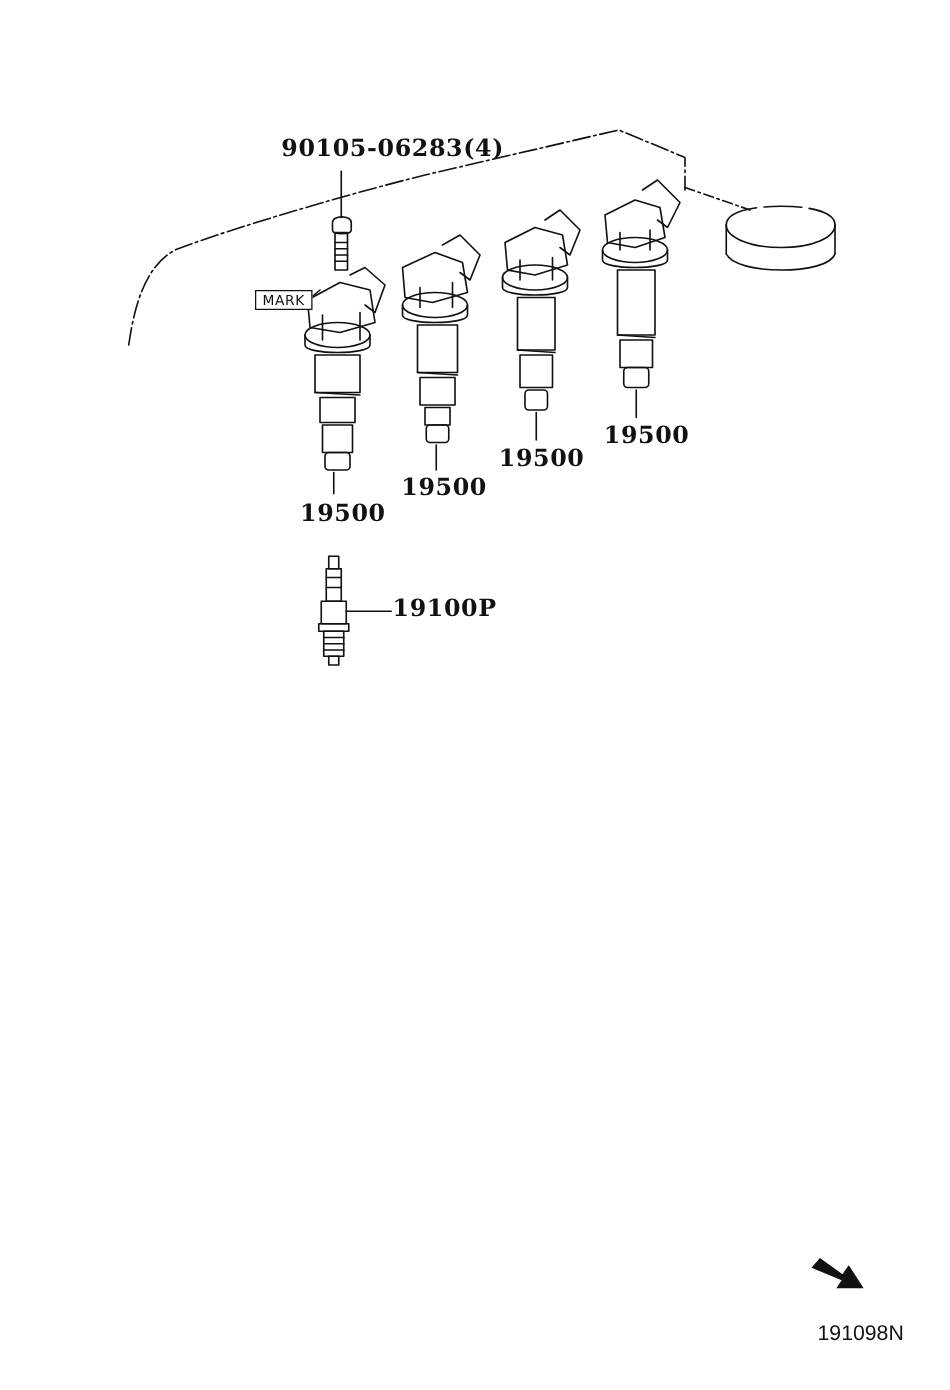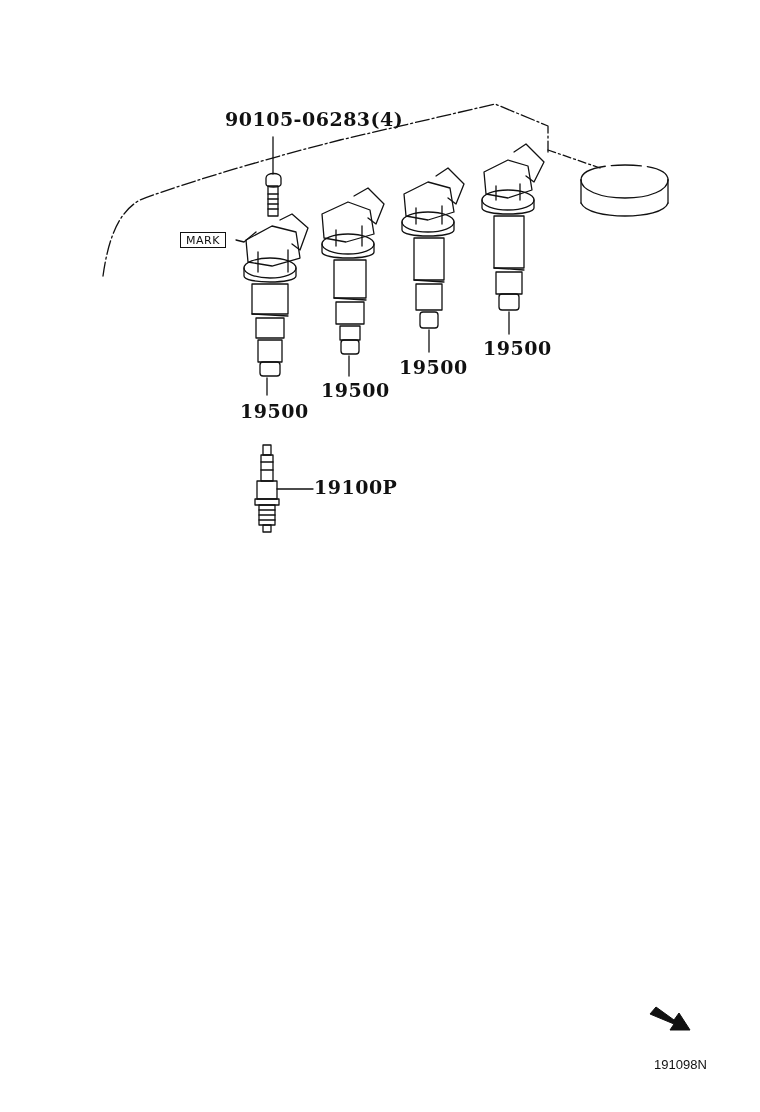--- a/index.html
+++ b/index.html
@@ -1,22 +1,22 @@
 <!DOCTYPE html>
 <html><head>
   <meta charset="utf-8">
   <style>
     html, body { margin: 0; padding: 0; background: #ffffff; }
     body { width: 760px; height: 1112px; position: relative; overflow: hidden; font-family: "DejaVu Sans", sans-serif; }
     .canvas { position: absolute; left: 0; top: 0; width: 760px; height: 1112px; }
     svg.drawing { position: absolute; left: 0; top: 0; }
     .part-label { position: absolute; font-family: "DejaVu Serif", serif; font-weight: bold; font-size: 19px; color: #111; letter-spacing: 0.5px; white-space: nowrap; }
-    .mark-label { position: absolute; font-family: "DejaVu Sans", sans-serif; font-size: 11px; color: #111; border: 1px solid #111; padding: 1px 5px 0 5px; background: #fff; letter-spacing: 0.5px; }
+    .mark-label { position: absolute; font-family: "DejaVu Sans", sans-serif; font-size: 11px; color: #111; border: 1px solid #111; padding: 1px 5px 0 5px; background: #fff; letter-spacing: 0.5px; margin-left: 24px; }
     .note { position: absolute; font-family: "Liberation Sans", sans-serif; font-size: 13px; color: #111; line-height: 17px; }
-    .figno { position: absolute; font-family: "Liberation Sans", sans-serif; font-size: 13px; color: #111; }
+    .figno { position: absolute; font-family: "Liberation Sans", sans-serif; font-size: 17px; color: #111; }
   </style>
 </head>
 <body>
 
 <div class="canvas">
 
   <svg class="drawing" width="760" height="1112" viewBox="0 0 760 1112">
     <g fill="none" stroke="#111" stroke-width="1.3" stroke-linecap="round" stroke-linejoin="round">
 
       <path d="M103 276 C108 240 118 212 140 200 C170 188 260 160 340 140 L495 104 L548 126 L548 152" stroke-dasharray="14 3 2 3"></path>

